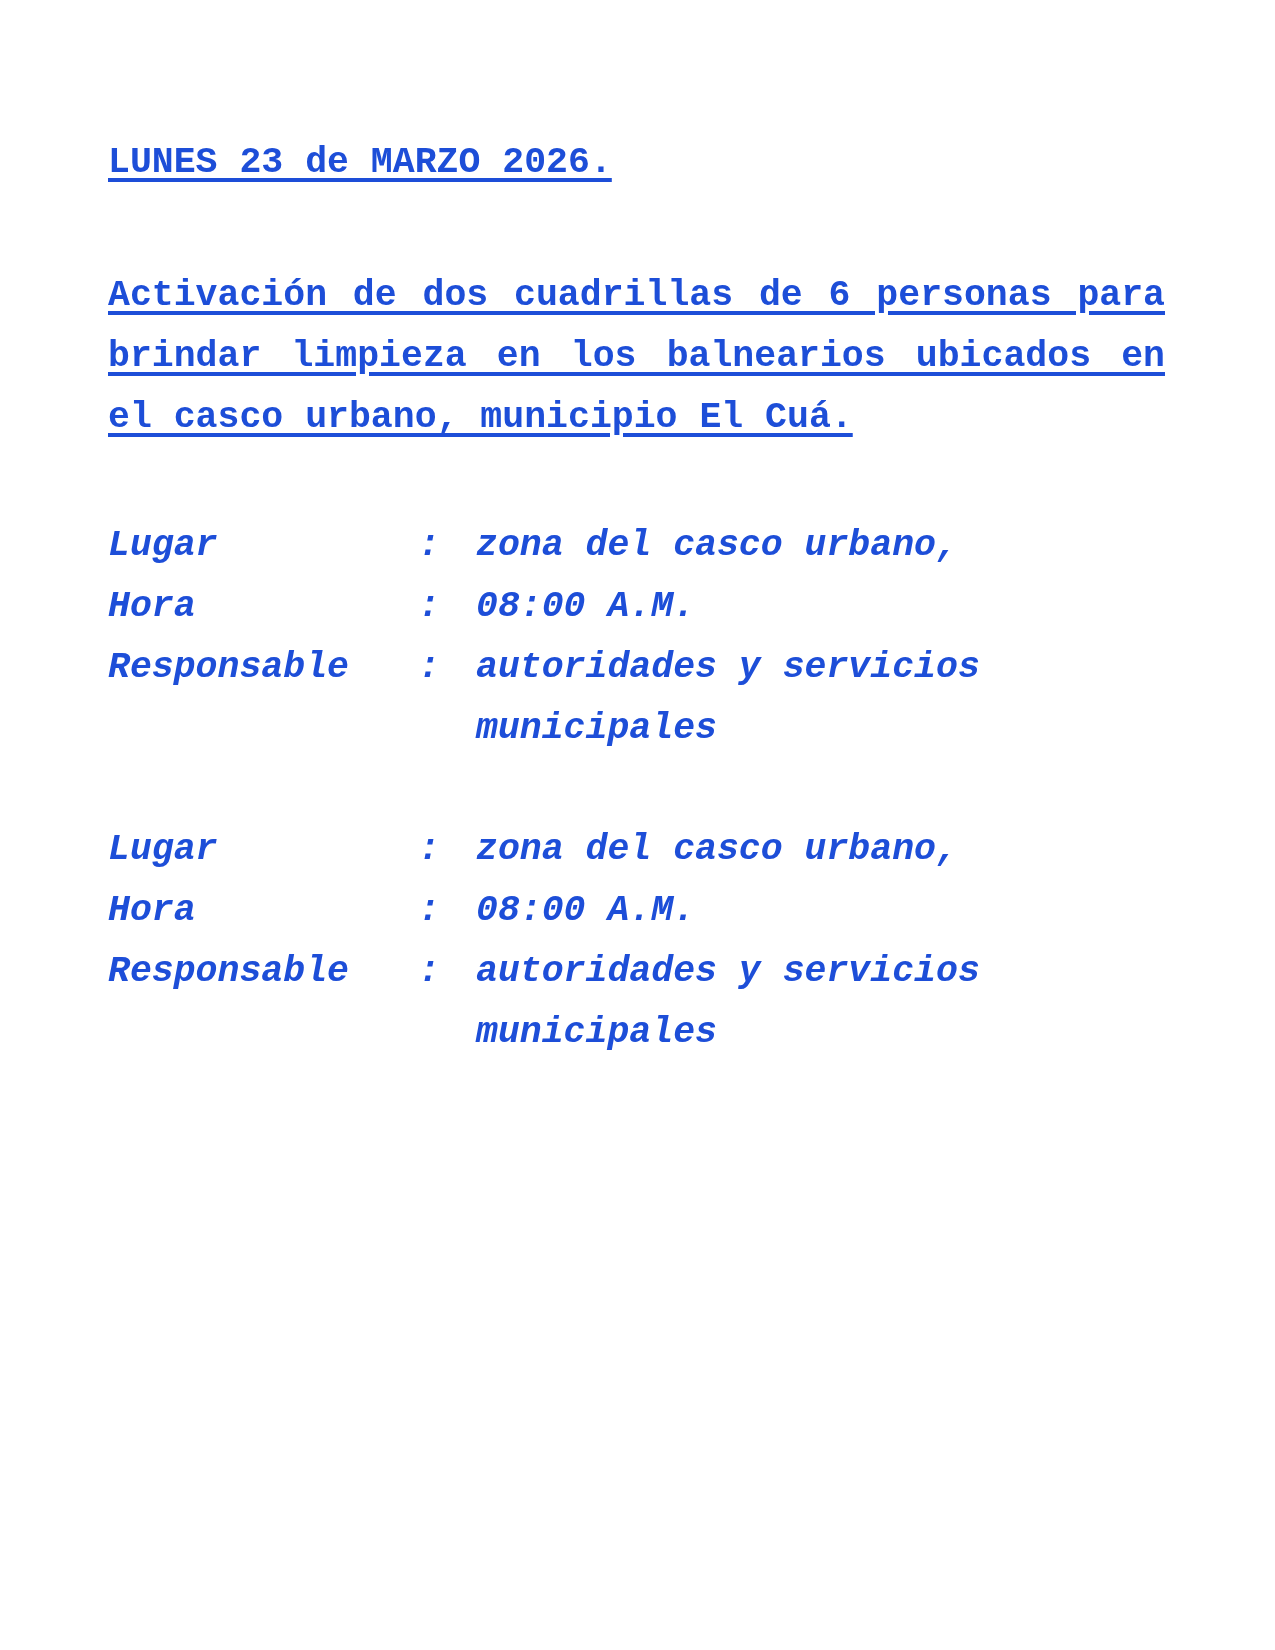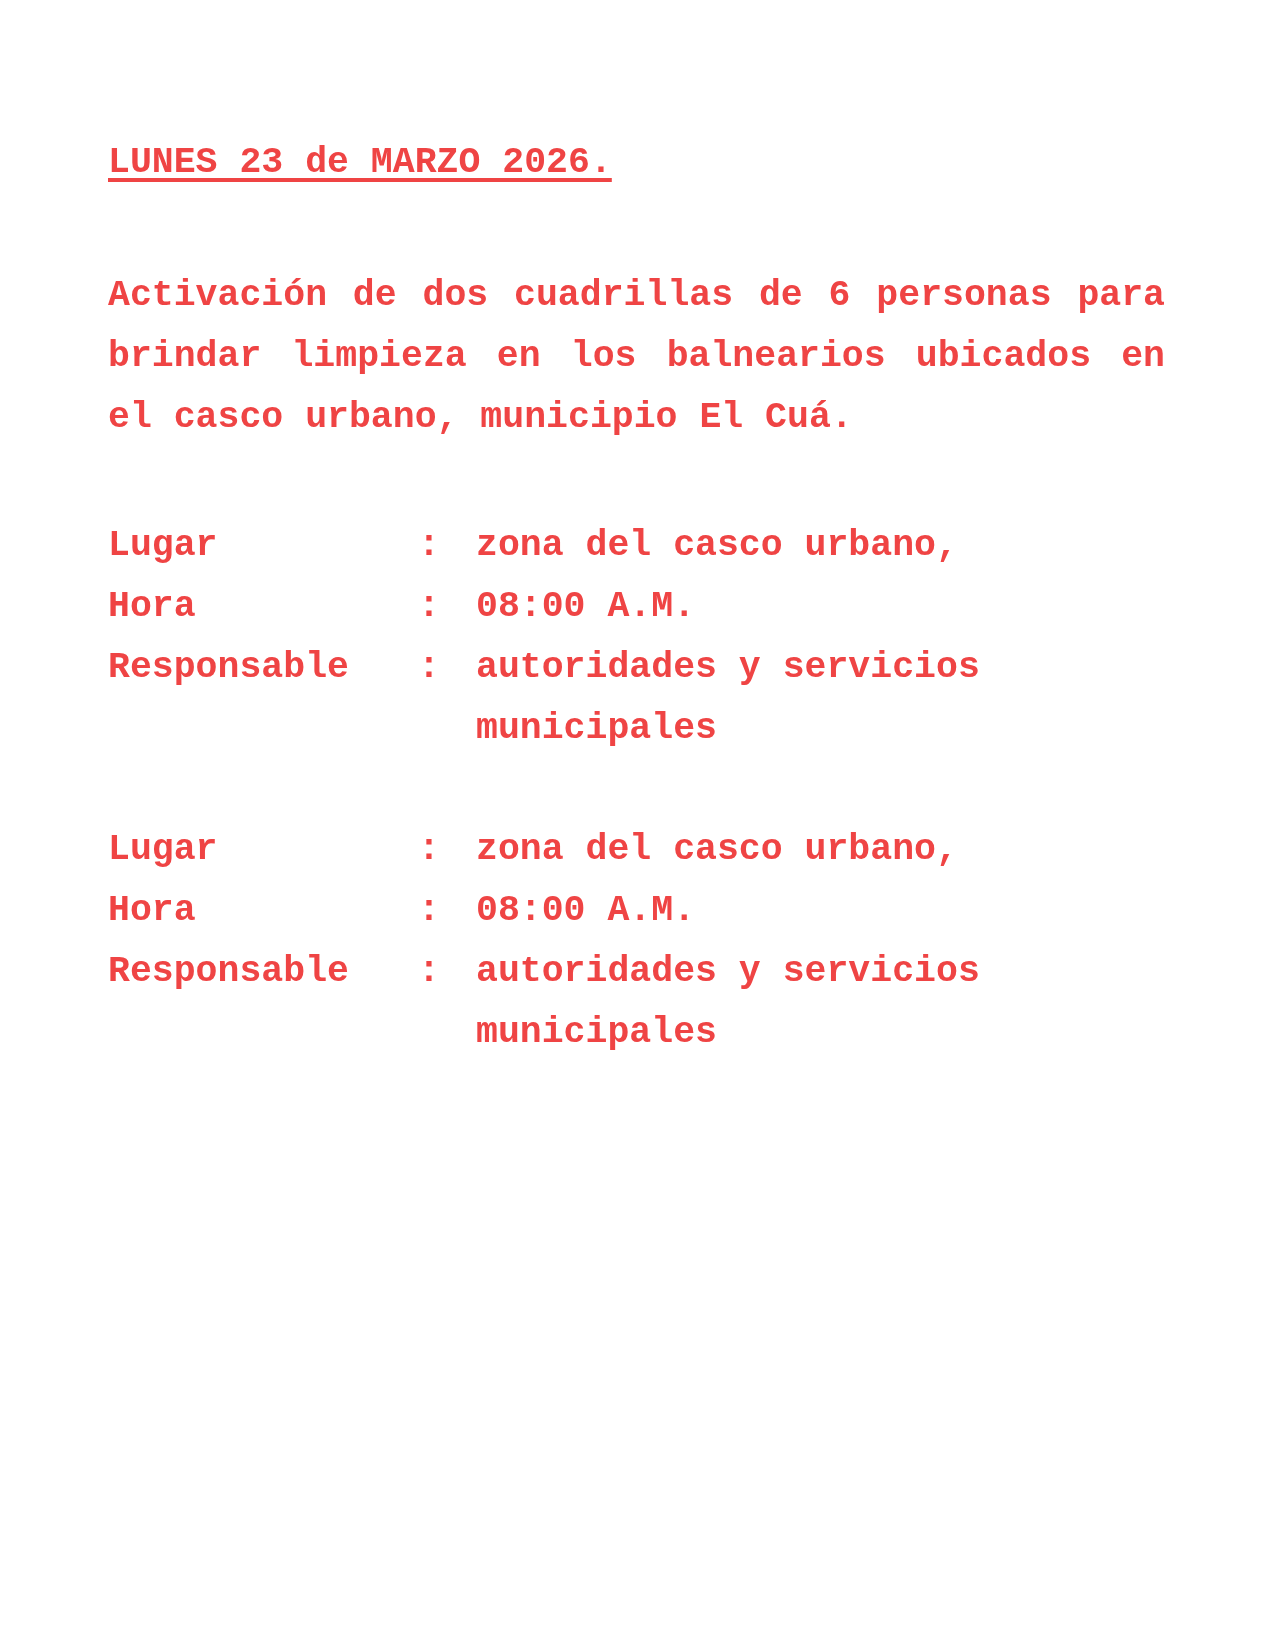--- a/index.html
+++ b/index.html
@@ -11,52 +11,53 @@
     width: 1275px;
     height: 1650px;
     overflow: hidden;
   }
   .page {
     box-sizing: border-box;
     width: 1275px;
     height: 1650px;
     padding: 132px 110px 0 108px;
     background: #ffffff;
-    color: #ef4444;
+    color: #1d4ed8;
     font-family: "Liberation Mono", "DejaVu Sans Mono", monospace;
     font-weight: bold;
     font-size: 36.5px;
     line-height: 61px;
   }
   .date-title {
     margin: 0 0 72px 0;
     font-size: inherit;
     font-weight: bold;
     text-decoration: underline;
     text-decoration-thickness: 4px;
     text-underline-offset: 6px;
     white-space: nowrap;
   }
   .section-heading {
     margin: 0 0 60px 0;
     text-align: justify;
+    text-decoration: underline;
     text-decoration-thickness: 4px;
     text-underline-offset: 6px;
   }
   .heading-1 { margin-top: 0; margin-bottom: 67px; }
   .heading-2 { margin-top: 0; margin-bottom: 67px; }
   .details {
     display: grid;
     grid-template-columns: 310px 58px 1fr;
     margin: 0 0 60px 0;
   }
   .details .lbl   { grid-column: 1; }
   .details .sep   { grid-column: 2; }
   .details .val   { grid-column: 3; }
-  .details span   { display: block; }
+  .details span   { display: block; font-style: italic; }
 </style>
 </head>
 <body>
 
 <div class="page">
 
   <h1 class="date-title">LUNES 23 de MARZO 2026.</h1>
 
   <p class="section-heading heading-1">Activación de dos cuadrillas de 6 personas para brindar limpieza en los balnearios ubicados en el casco urbano, municipio El Cuá.</p>
 

